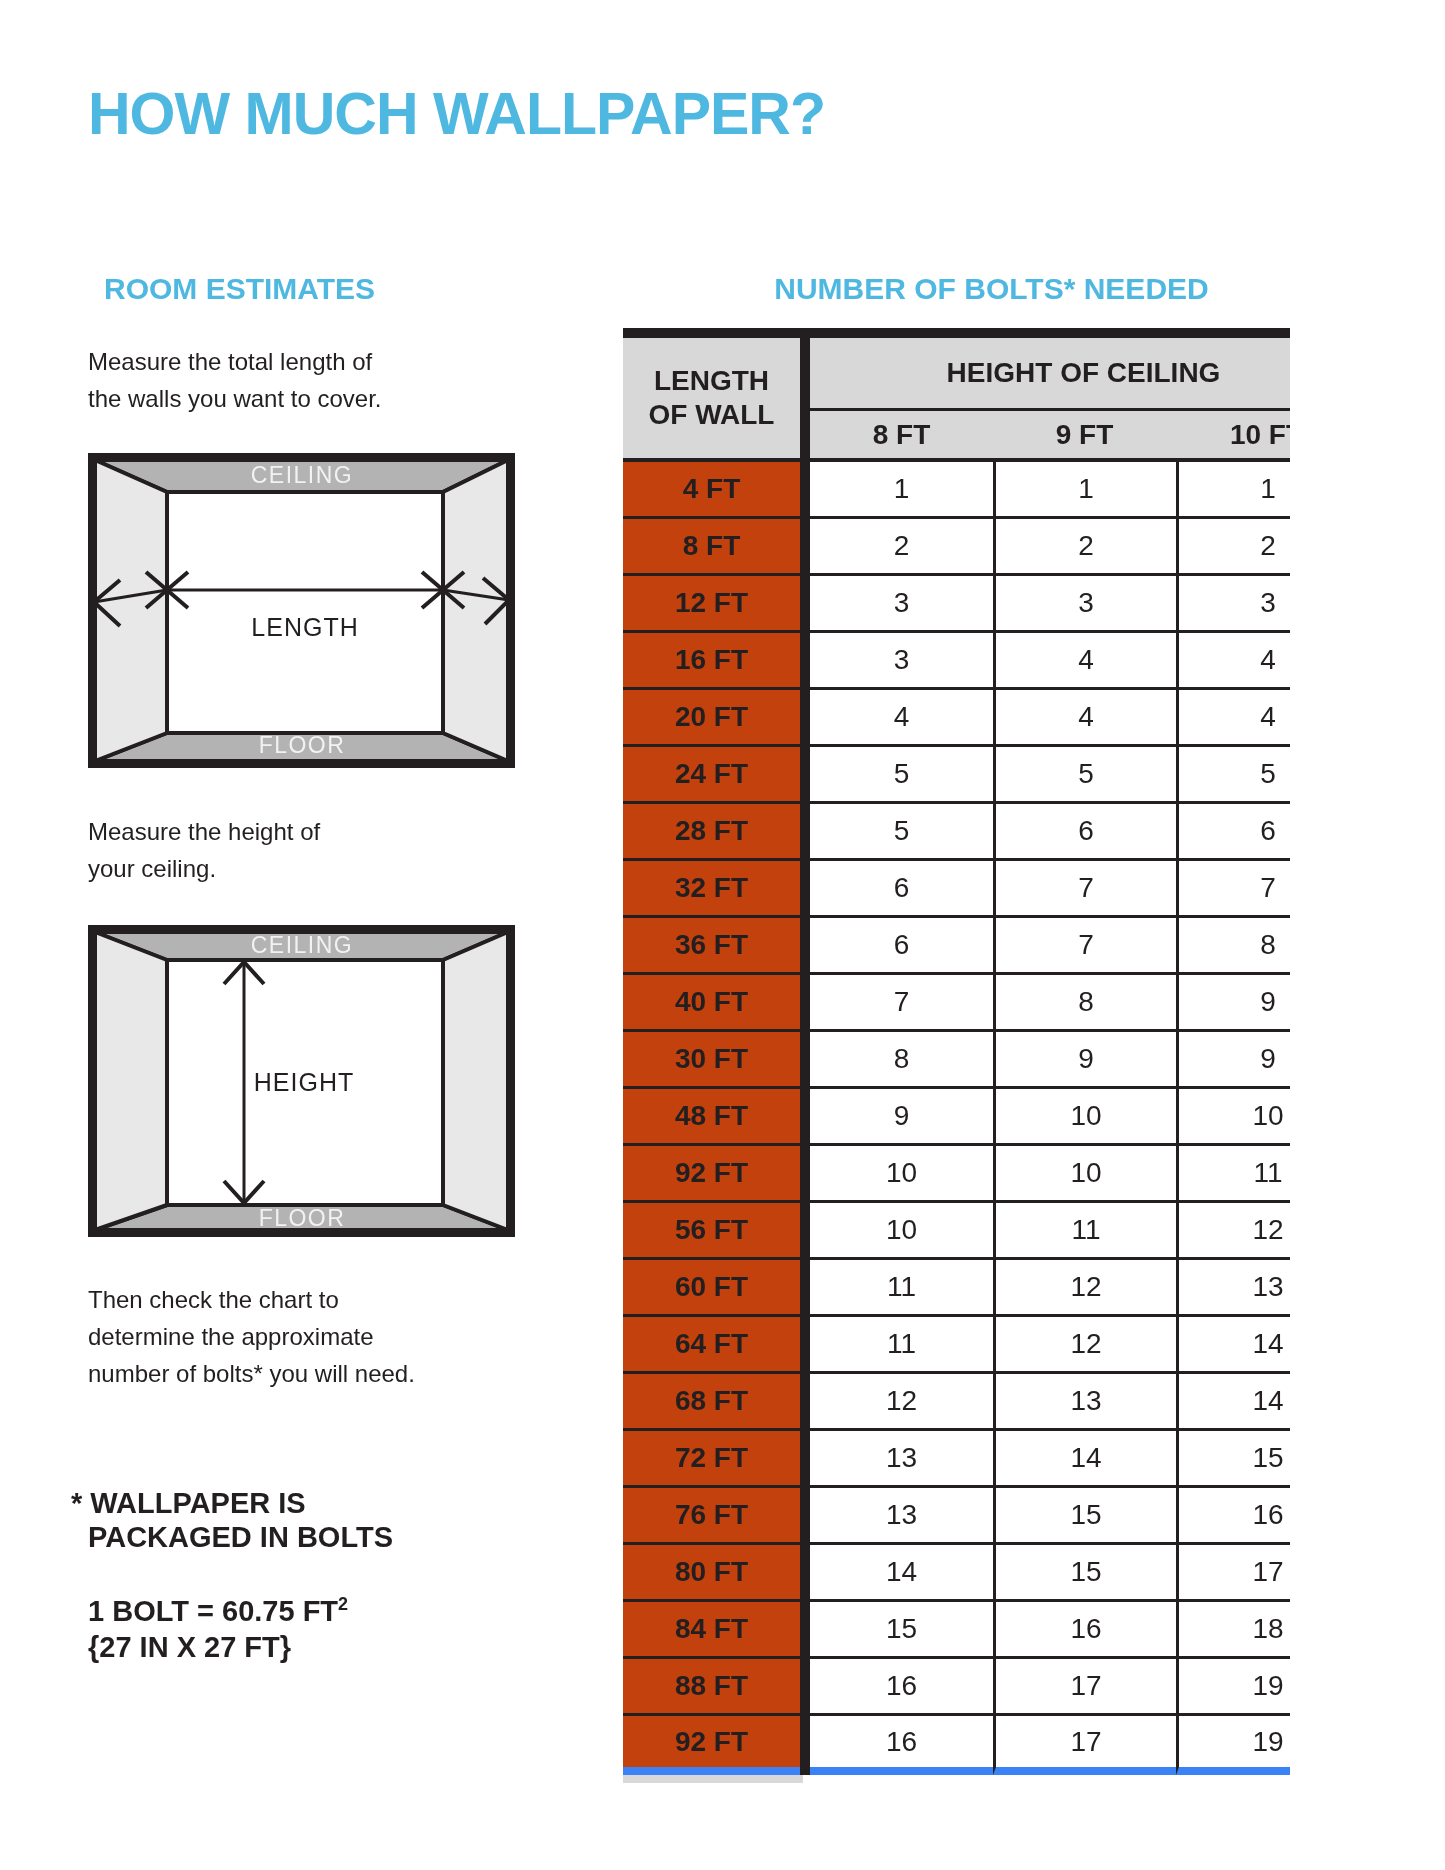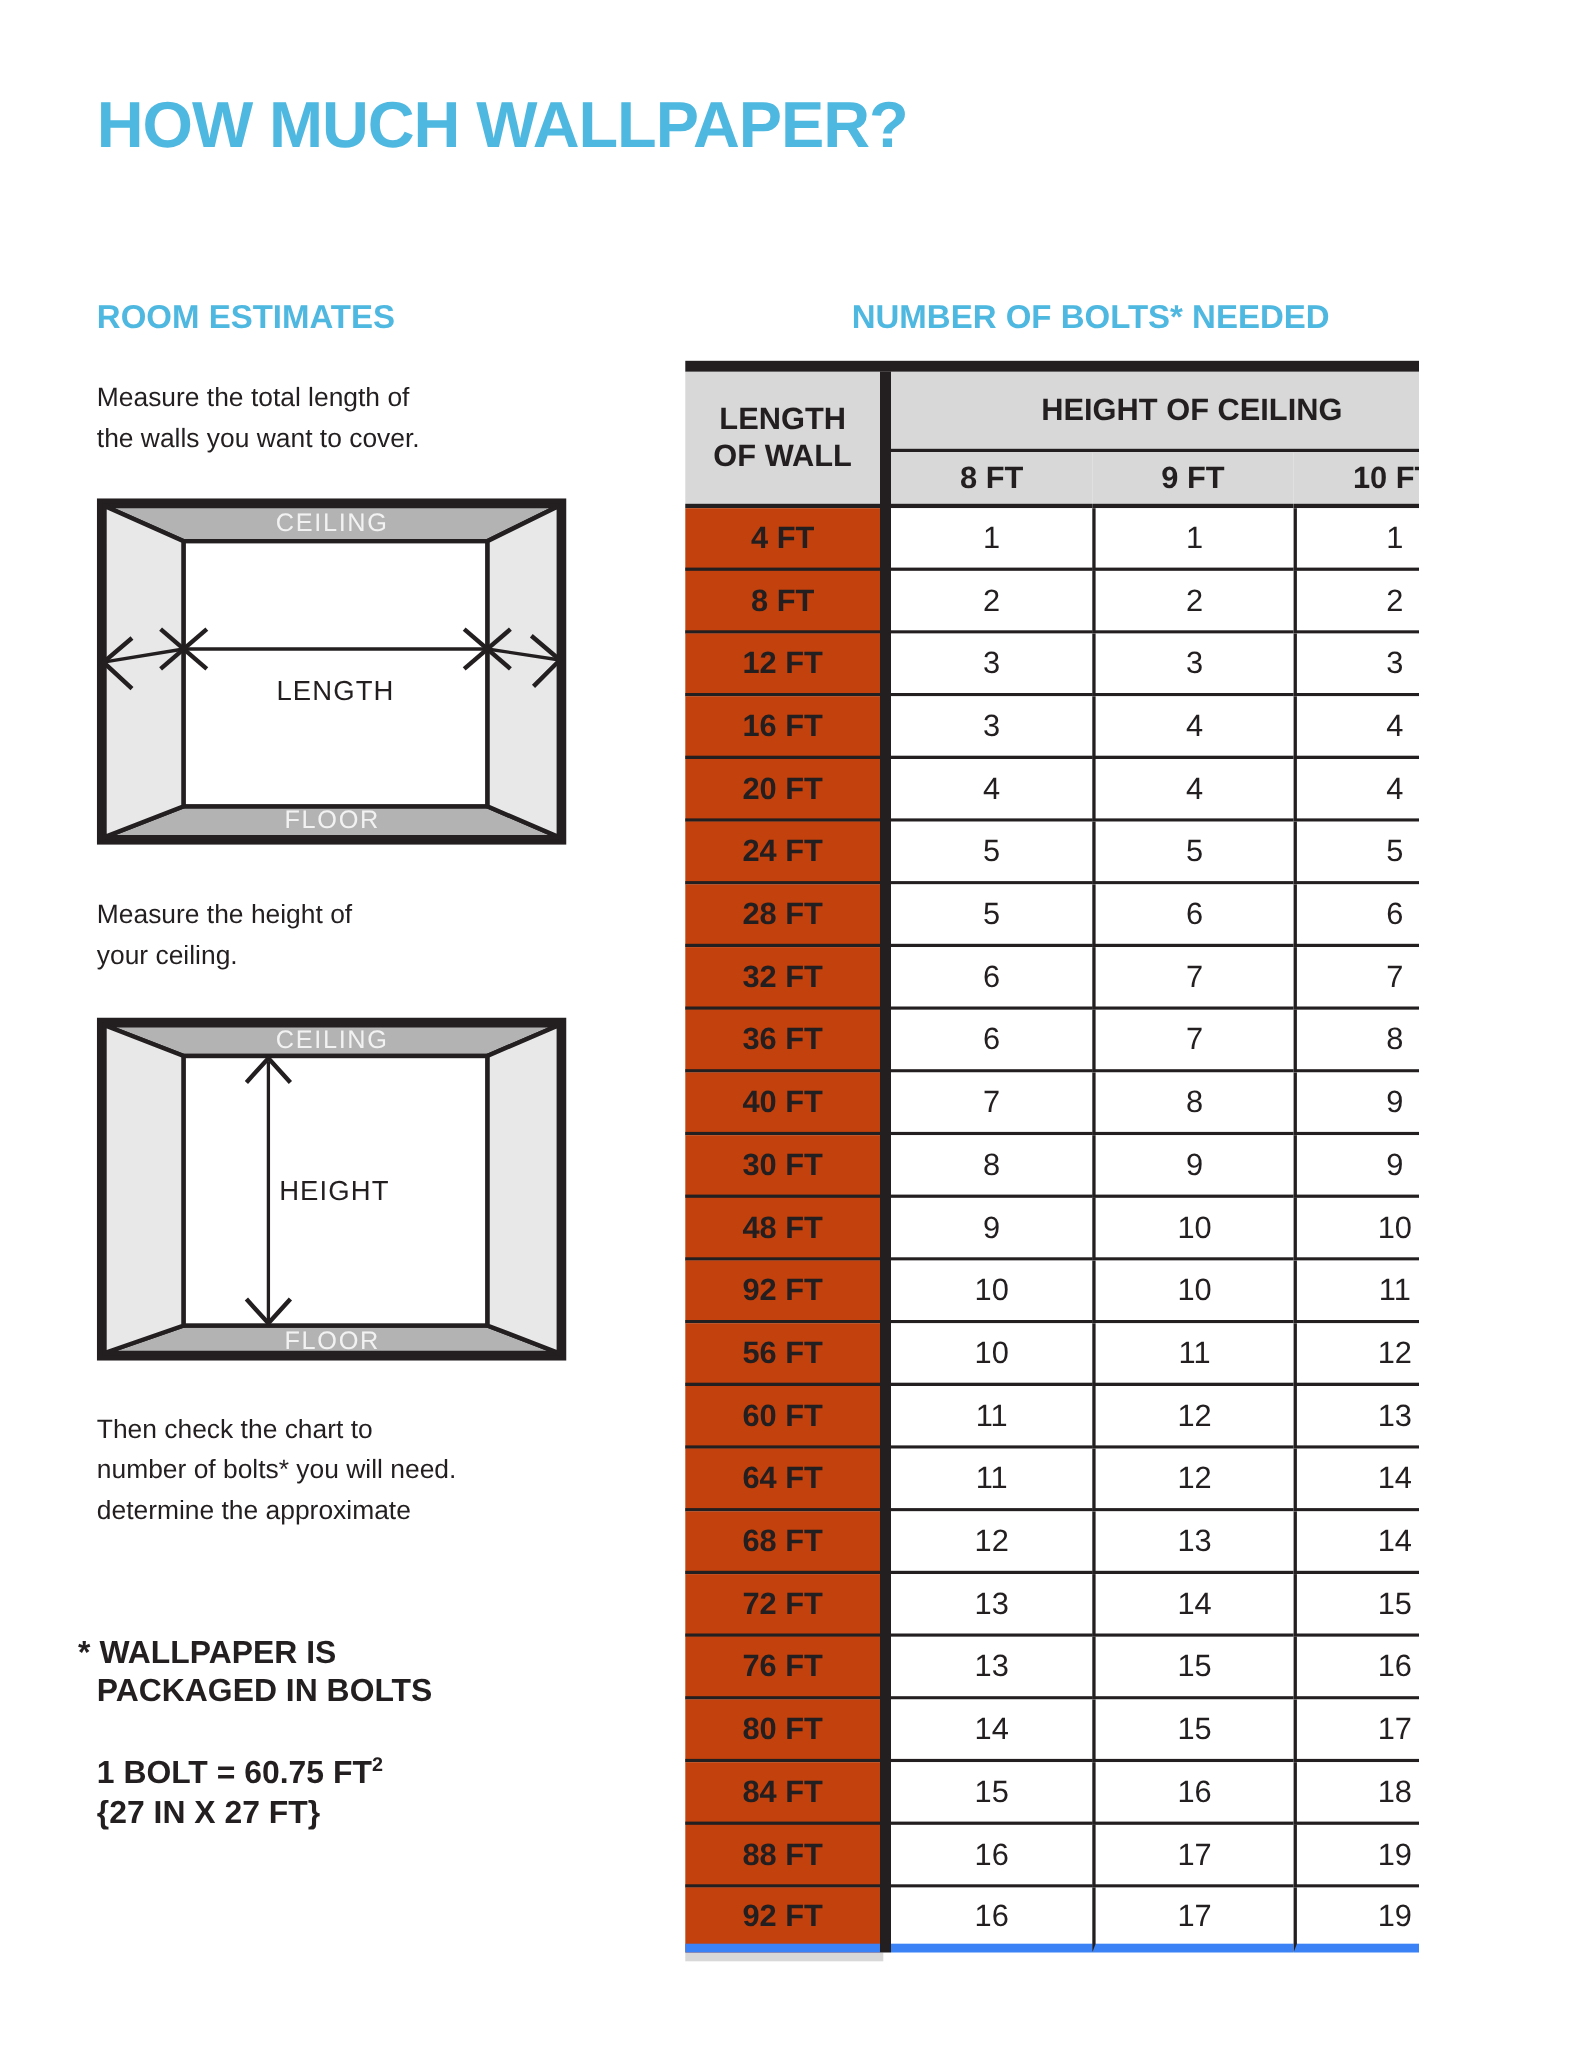--- a/index.html
+++ b/index.html
@@ -5,21 +5,21 @@
   html,body { margin:0; padding:0; background:#ffffff; }
   .page {
     position:relative; width:1290px; height:1870px; background:#ffffff;
     font-family:"Liberation Sans","DejaVu Sans",sans-serif; color:#231F20; overflow:hidden;
   }
   .page-title {
     position:absolute; left:88px; top:80px; font-size:59px; font-weight:bold;
     letter-spacing:-1px; color:#4FB8E1; white-space:nowrap;
   }
   .sec-heading { position:absolute; font-size:30px; font-weight:bold; color:#4FB8E1; white-space:nowrap; }
-  #room-estimates-heading { left:88px; top:272px; }
+  #room-estimates-heading { left:104px; top:272px; }
   #table-heading { left:623px; top:272px; width:737px; text-align:center; }
 
   .para { position:absolute; left:88px; font-size:24px; line-height:37px; color:#231F20; }
   #para-step1 { top:343px; }
   #para-step2 { top:813px; }
   #para-step3 { top:1281px; }
 
   .footnote { position:absolute; left:71px; top:1486px; font-size:29px; font-weight:bold; line-height:34px; }
   .footnote .indent { padding-left:17px; }
   .bolt-size { position:absolute; left:88px; top:1586px; font-size:29px; font-weight:bold; line-height:36px; }
@@ -109,22 +109,22 @@
       <polyline points="136,59 156,37 176,59" fill="none" stroke-width="4"></polyline>
       <polyline points="136,256 156,278 176,256" fill="none" stroke-width="4"></polyline>
     </g>
     <text x="214" y="28" text-anchor="middle" class="diag-label-light">CEILING</text>
     <text x="216" y="166" text-anchor="middle" class="diag-label-dark">HEIGHT</text>
     <text x="214" y="301" text-anchor="middle" class="diag-label-light">FLOOR</text>
   </svg>
 
   <div class="para" id="para-step3">
     <div>Then check the chart to</div>
+    <div>determine the approximate</div>
     <div>number of bolts* you will need.</div>
-    <div>determine the approximate</div>
   </div>
 
   <div class="footnote">
     <div>* WALLPAPER IS</div>
     <div class="indent">PACKAGED IN BOLTS</div>
   </div>
 
   <div class="bolt-size">
     <div><span>1 BOLT = 60.75 FT</span><sup>2</sup></div>
     <div>{27 IN X 27 FT}</div>

